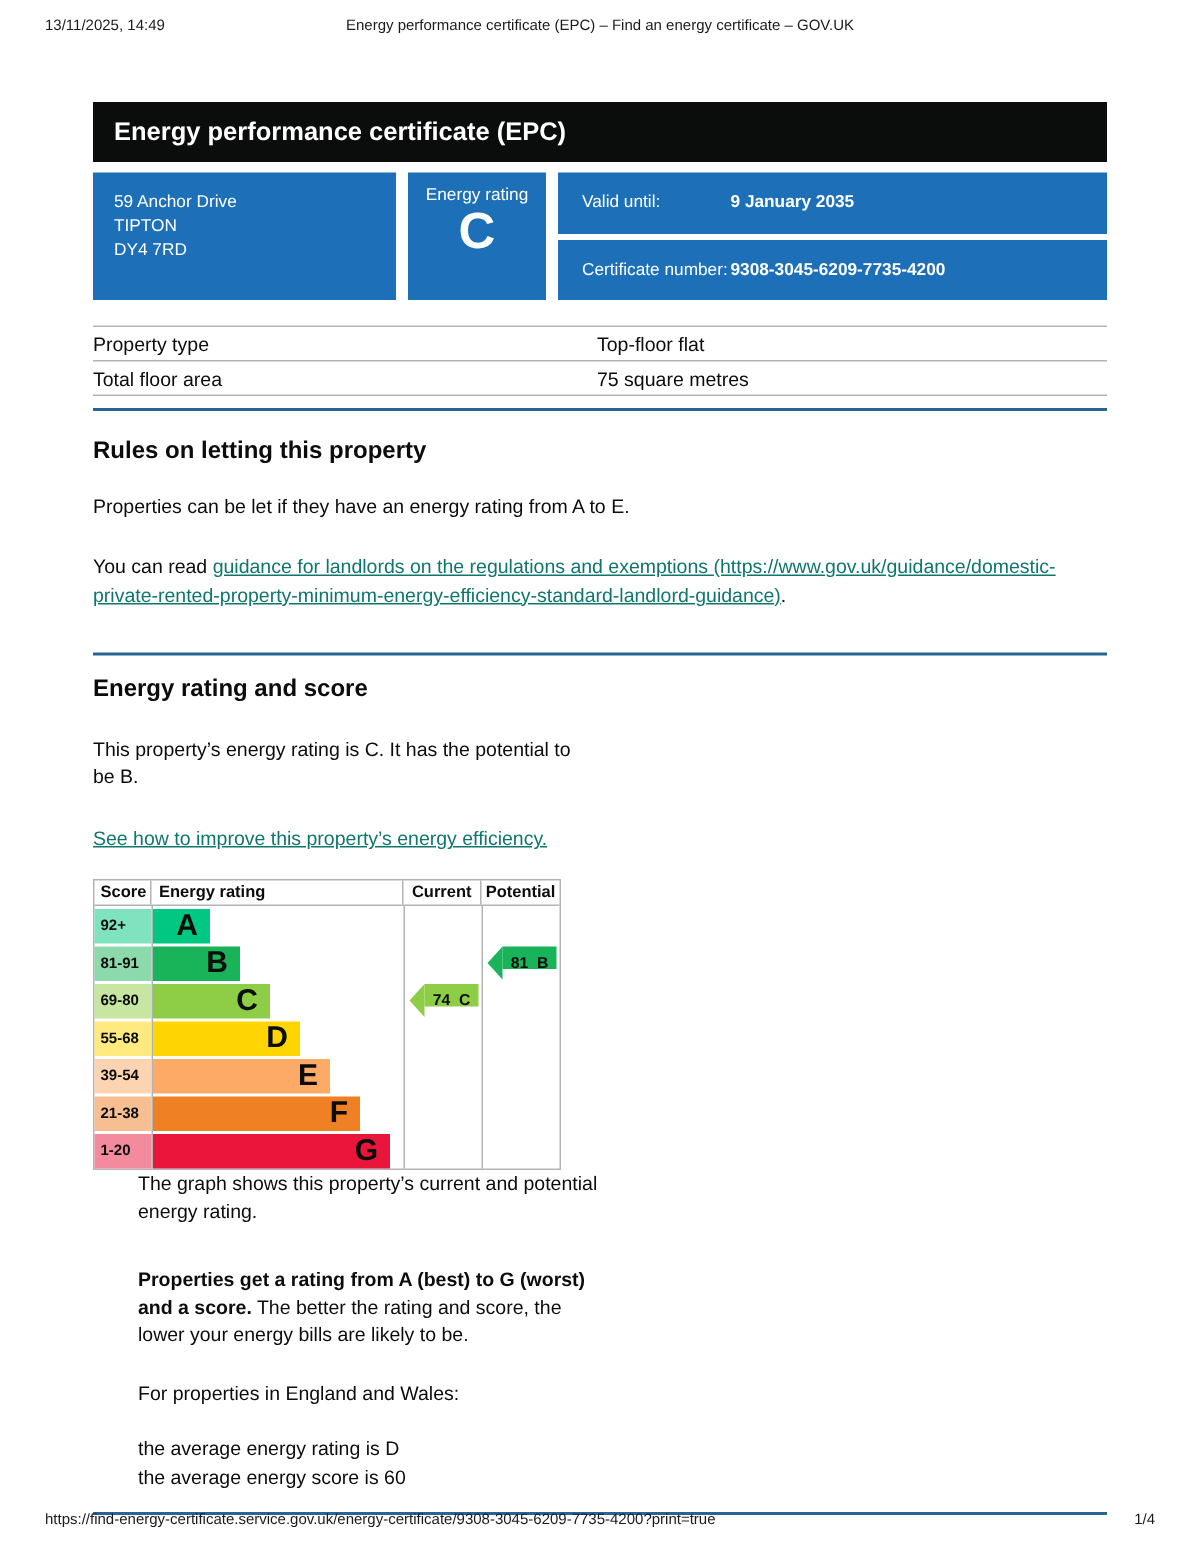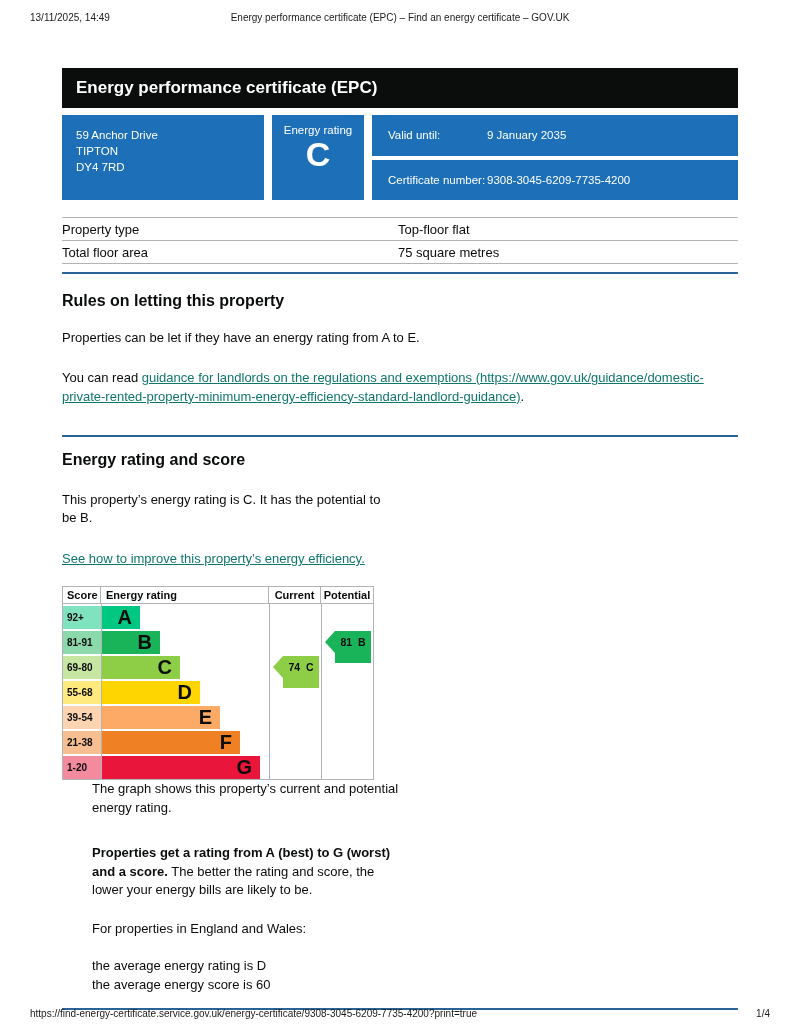--- a/index.html
+++ b/index.html
@@ -22,21 +22,21 @@
 
   .blue-row { display:flex; gap:8px; margin-top:7px; height:85px; }
   .box-blue { background:#1d70b8; color:#fff; }
   .address-box { width:202px; padding:12px 0 0 14px; font-size:11.5px; line-height:1.4; }
   .energy-box { width:92px; text-align:center; padding-top:9px; }
   .energy-box .elabel { font-size:11.5px; }
   .energy-box .evalue { font-size:34px; font-weight:bold; line-height:1.1; }
   .right-boxes { flex:1; display:flex; flex-direction:column; gap:4px; }
   .info-box { flex:1; display:flex; align-items:center; font-size:11.5px; }
   .info-label { width:115px; padding-left:16px; flex:none; }
-  .info-value { font-weight:normal; }
+  .info-value { font-weight:bold; }
 
   .prop-table { margin-top:17px; font-size:13px; border-top:1px solid #b1b4b6; }
   .prop-row { display:flex; height:23px; align-items:center; border-bottom:1px solid #b1b4b6; }
   .prop-label { width:336px; }
   .prop-value { flex:1; }
 
   hr.blue-rule { border:none; height:2px; background:#2a6496; }
   .rule-1 { margin-top:8px; }
   .rule-2 { margin-top:28px; }
   .rule-3 { margin-top:13px; }
@@ -65,21 +65,21 @@
   .ch-score { width:38px; padding-left:4px; border-right:1px solid #b1b4b6; }
   .ch-rating { width:168px; padding-left:5px; border-right:1px solid #b1b4b6; }
   .ch-current { width:52px; text-align:center; border-right:1px solid #b1b4b6; }
   .ch-potential { width:52px; text-align:center; }
   .chart-body { position:relative; height:175px; }
   .vline { position:absolute; top:0; bottom:0; width:1px; background:#b1b4b6; }
   .band-row { position:absolute; left:0; height:23px; display:flex; }
   .score-cell { width:38px; height:23px; font-size:10px; font-weight:bold; line-height:23px; padding-left:4px; }
   .band-bar { height:23px; margin-left:1px; text-align:right; font-weight:bold;
     font-size:20px; line-height:22px; padding-right:8px; color:#0b0c0c; }
-  .arrow { position:absolute; height:32px; display:flex; }
+  .arrow { position:absolute; height:15px; display:flex; }
   .arrow-point { width:0; height:0; border-top:11.5px solid transparent; border-bottom:11.5px solid transparent;
     border-right:10px solid #000; }
   .arrow-body { width:36px; font-size:10.5px; font-weight:bold; line-height:23px; text-align:center; white-space:pre; }
 </style>
 </head>
 <body>
 
 <div class="print-header">
   <span class="ph-date">13/11/2025, 14:49</span>
   <div class="ph-title">Energy performance certificate (EPC) – Find an energy certificate – GOV.UK</div>

